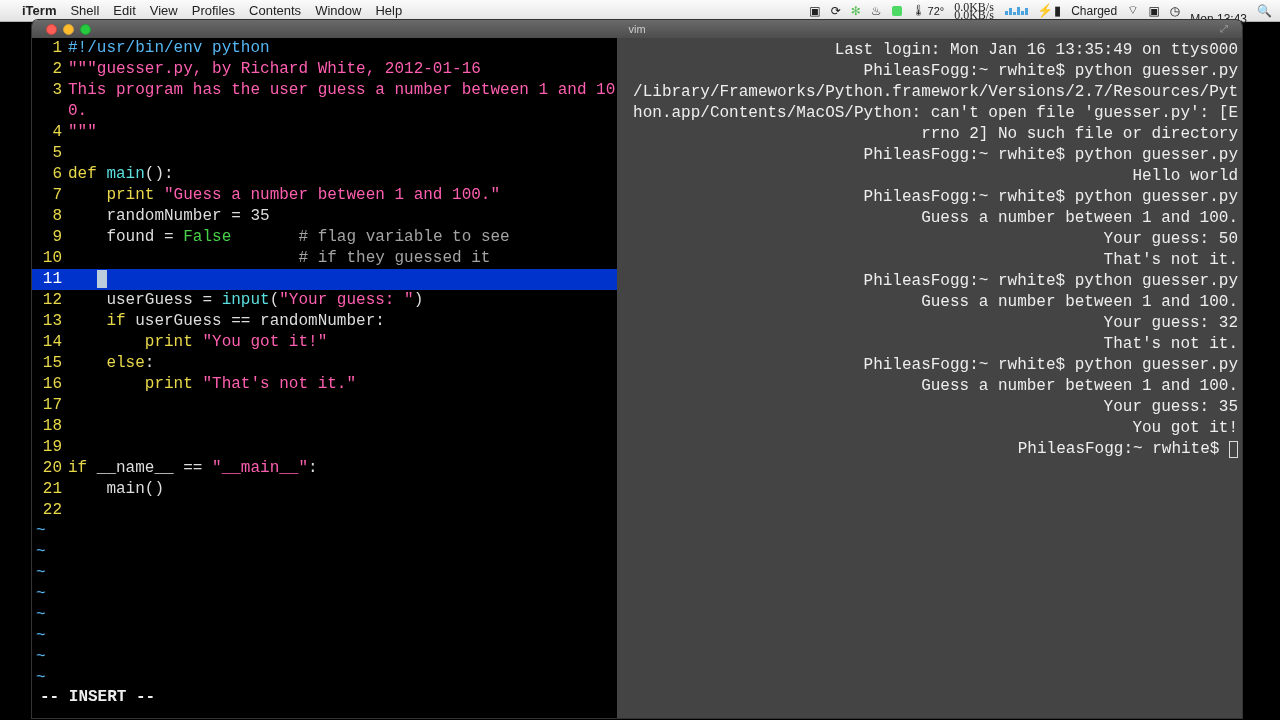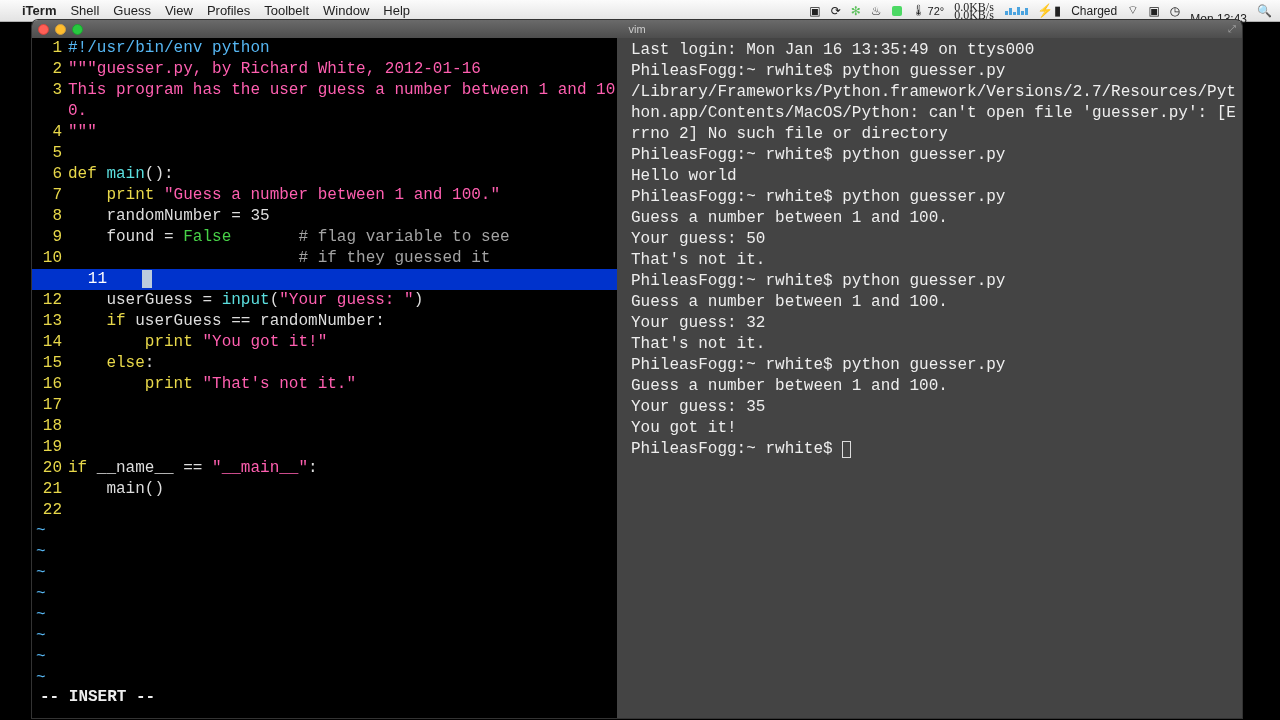--- a/index.html
+++ b/index.html
@@ -29,45 +29,45 @@
   .menubar .right .bars .b1{height:4px;} .bars .b2{height:7px;background:#9cc2e0;}
   .bars .b3{height:3px;background:#4aa3df;} .bars .b4{height:8px;background:#2a7ab0;}
   
   .window {
     position:absolute; left:32px; top:20px; width:1210px; height:698px;
     border-radius:6px 6px 0 0; overflow:hidden;
     box-shadow: 0 0 0 1px #333;
   }
   .titlebar {
     height:18px; background:linear-gradient(#6a6a6a,#4d4d4d);
-    display:flex; align-items:center; padding:0 6px; font-size:11px; color:#ccc;
+    display:flex; align-items:center; padding:0 14px; font-size:11px; color:#ccc;
     position:relative;
   }
   .traffic { display:flex; gap:6px; }
   .traffic span{width:11px;height:11px;border-radius:50%;display:inline-block;}
   .traffic .r{background:#ff5f56;border:1px solid #d0443e;}
   .traffic .y{background:#ffbd2e;border:1px solid #d09e3e;}
   .traffic .g{background:#27c93f;border:1px solid #1f9e33;}
   .titlebar .title{position:absolute;left:50%;transform:translateX(-50%);}
   .titlebar .expand{margin-left:auto;color:#aaa;font-size:10px;}
 
   .panes { display:flex; height:calc(100% - 18px); }
   .pane { font-family: Menlo, Monaco, "Courier New", monospace; font-size:16px; line-height:21px; }
   .pane-left { width:585px; background:#000; color:#ddd; position:relative; }
   .pane-sep { width:10px; background:#444; }
-  .pane-right { flex:1; background:#444; color:#eee; padding:2px 4px; white-space:pre-wrap; word-break:break-all;}
+  .pane-right { flex:1; background:#444; color:#eee; padding:2px 4px; white-space:pre-wrap; word-break:break-all;text-align:right;}
 
   .code { white-space:pre; }
   .code .row { display:flex; }
   .code .ln {
     width:36px; text-align:right; padding-right:6px;
     color:#e8d84a; background:#000; user-select:none; flex-shrink:0;
   }
   .code .txt { flex:1; white-space:pre-wrap; word-break:break-all; }
-  .code .row.hl { background:#0033cc;padding-left:45px; }
+  .code .row.hl { background:#0033cc; }
   .code .row.hl .ln { background:#0033cc; color:#fff; }
   .cursor-blk { display:inline-block; width:10px; height:18px; background:#bcd; vertical-align:text-bottom;}
   .tilde { color:#56b6f2; padding-left:4px; }
   .status { position:absolute; bottom:10px; left:8px; color:#eee; font-weight:bold; }
 
   
   .c-kw { color:#e8d84a;margin-top:29px; } 
   .c-fn { color:#5bdede; } 
   .c-str{ color:#ff5fb0; } 
   .c-cmt{ color:#a3a3a3; } 
@@ -76,24 +76,24 @@
   .term-cursor{display:inline-block;width:9px;height:17px;border:1px solid #ddd;vertical-align:text-bottom;}
 </style>
 </head>
 <body>
 
 <div class="menubar">
   <div class="left">
     <span class="apple"></span>
     <span class="app">iTerm</span>
     <span>Shell</span>
-    <span>Guess</span>
+    <span>Edit</span>
     <span>View</span>
     <span>Profiles</span>
-    <span>Toolbelt</span>
+    <span>Contents</span>
     <span>Window</span>
     <span>Help</span>
   </div>
   <div class="right">
     <span class="icon">▣</span>
     <span class="icon">⟳</span>
     <span class="icon" style="color:#5ac05a">✻</span>
     <span class="icon">♨</span>
     <span class="grn"></span>
     <span class="therm">🌡 <span>72°</span></span>

